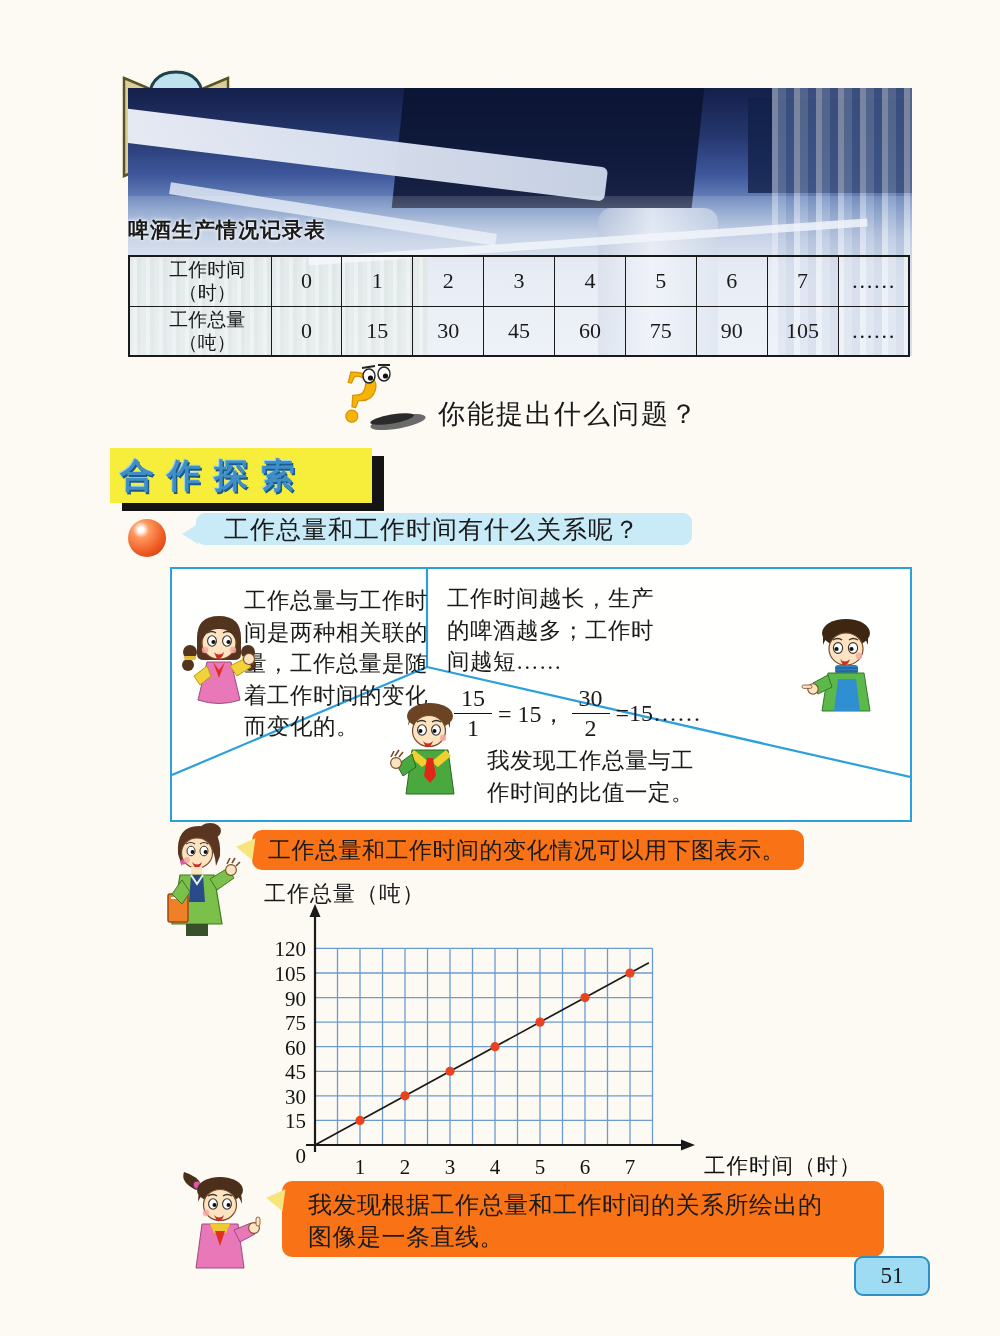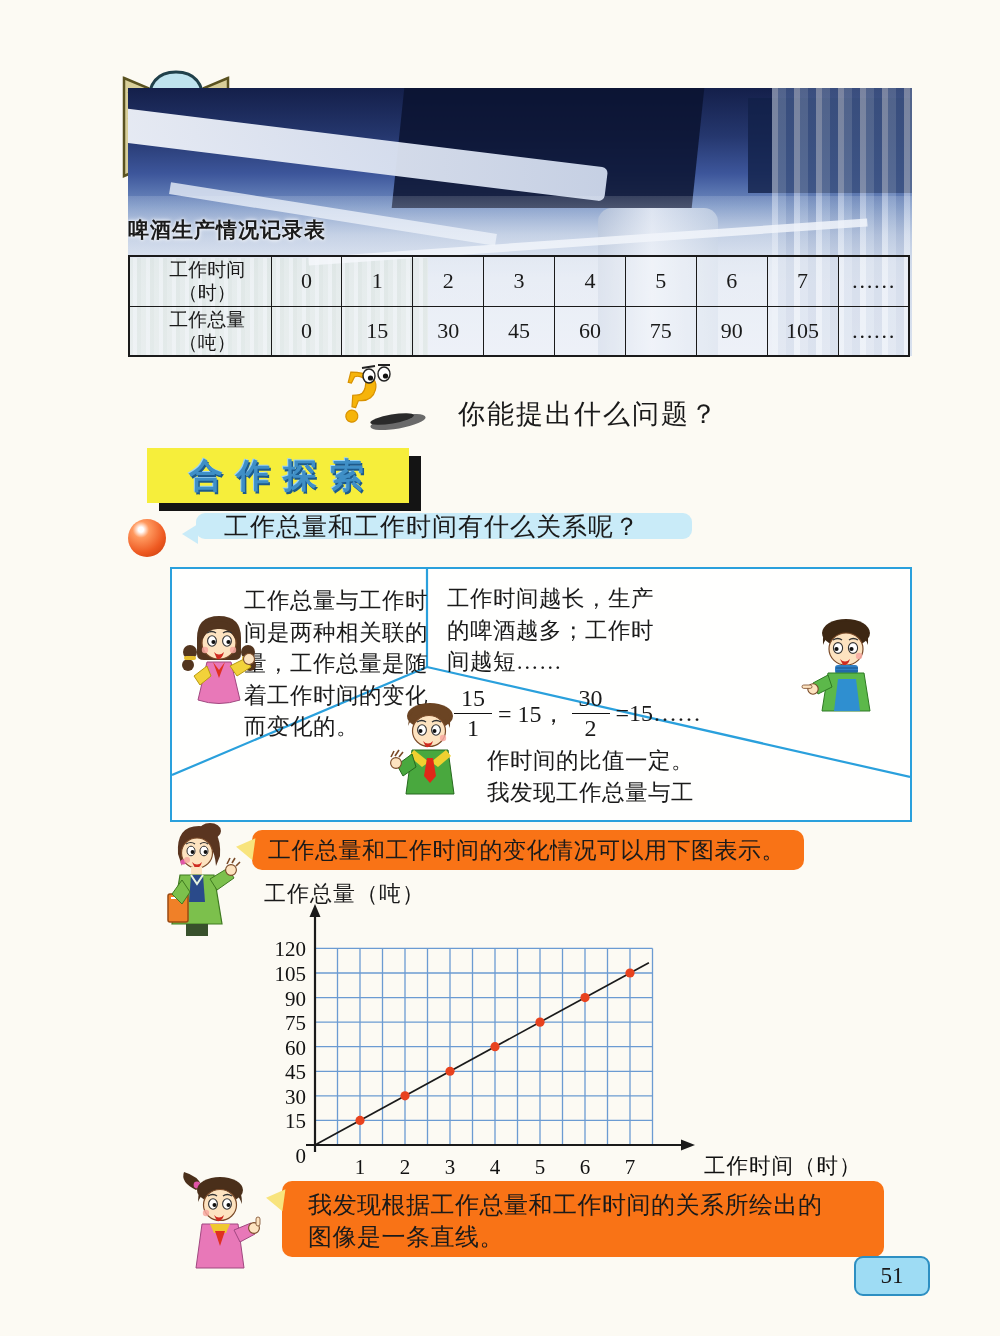--- a/index.html
+++ b/index.html
@@ -34,33 +34,33 @@
 
   
   #prod-table{left:128px;top:255px;width:782px;height:102px;border-collapse:collapse;table-layout:fixed;
       background:rgba(255,255,255,.28);}
   #prod-table td{border:1.6px solid #1a1a1a;text-align:center;vertical-align:middle;padding:0;}
   #prod-table .rowlabel{font-size:19px;line-height:23px;padding-left:14px;}
   #prod-table .val{font-size:22px;}
   #prod-table{border:2px solid #1a1a1a;}
 
   
-  #q-text{left:438px;top:396px;font-size:27px;letter-spacing:2px;margin-left:20px;}
+  #q-text{left:438px;top:396px;font-size:27px;letter-spacing:2px;}
   #mascot{left:336px;top:360px;width:100px;height:82px;}
 
   
   #banner{left:110px;top:448px;width:262px;height:55px;background:#f6ee3b;
-      box-shadow:12px 8px 0 #141414;display:flex;align-items:center;justify-content:center;margin-left:37px;}
+      box-shadow:12px 8px 0 #141414;display:flex;align-items:center;}
   #banner span{font-size:34px;font-weight:bold;color:#3f8fc6;letter-spacing:13px;padding-left:10px;
       text-shadow:1.5px 1.5px 0 #1c5a8c, -1px -1px 0 #9fd4f2;}
 
   
   #ball{left:128px;top:519px;width:38px;height:38px;border-radius:50%;
       background:radial-gradient(circle at 34% 28%, #ffffff 0 7%, #ff9a60 22%, #ee5a22 62%, #c23708 100%);}
-  #task-bubble{left:196px;top:513px;width:496px;height:26px;background:#c9ebf8;border-radius:9px;
+  #task-bubble{left:196px;top:513px;width:496px;height:32px;background:#c9ebf8;border-radius:9px;
       display:flex;align-items:center;}
   #task-bubble:before{content:"";position:absolute;left:-14px;top:11px;border:10px solid transparent;
       border-right:16px solid #c9ebf8;border-left:0;}
   #task-bubble span{font-size:25px;letter-spacing:1px;padding-left:28px;}
 
   
   #disc-box{left:170px;top:567px;width:738px;height:251px;background:#fffffe;border:2.2px solid #2aa0dc;}
   #disc-lines{left:0;top:0;width:738px;height:251px;}
   .speech{position:absolute;font-size:22.5px;line-height:31.5px;letter-spacing:.5px;}
   #girl-text{left:72px;top:16px;}
@@ -214,22 +214,22 @@
       <span class="den">1</span>
     </span>
     <span class="eq">= 15，</span>
     <span class="frac">
       <span class="num">30</span>
       <span class="den">2</span>
     </span>
     <span class="eq">=15……</span>
   </div>
   <div class="speech" id="finding-text">
+    <div>我发现工作总量与工</div>
     <div>作时间的比值一定。</div>
-    <div>我发现工作总量与工</div>
   </div>
 </div>
 
 <svg id="girl-av" class="abs" viewBox="0 0 82 122">
   <path d="M19,30 Q19,8 41,8 Q63,8 63,30 L63,46 Q63,52 56,52 L26,52 Q19,52 19,46 Z" fill="#53351f"></path>
   <circle cx="12" cy="44" r="7" fill="#53351f"></circle>
     <circle cx="10" cy="57" r="6" fill="#53351f"></circle>
   <rect x="6" y="48" width="12" height="4" rx="2" fill="#e8c030"></rect>
   <circle cx="70" cy="44" r="7" fill="#53351f"></circle>
     <circle cx="72" cy="57" r="6" fill="#53351f"></circle>

